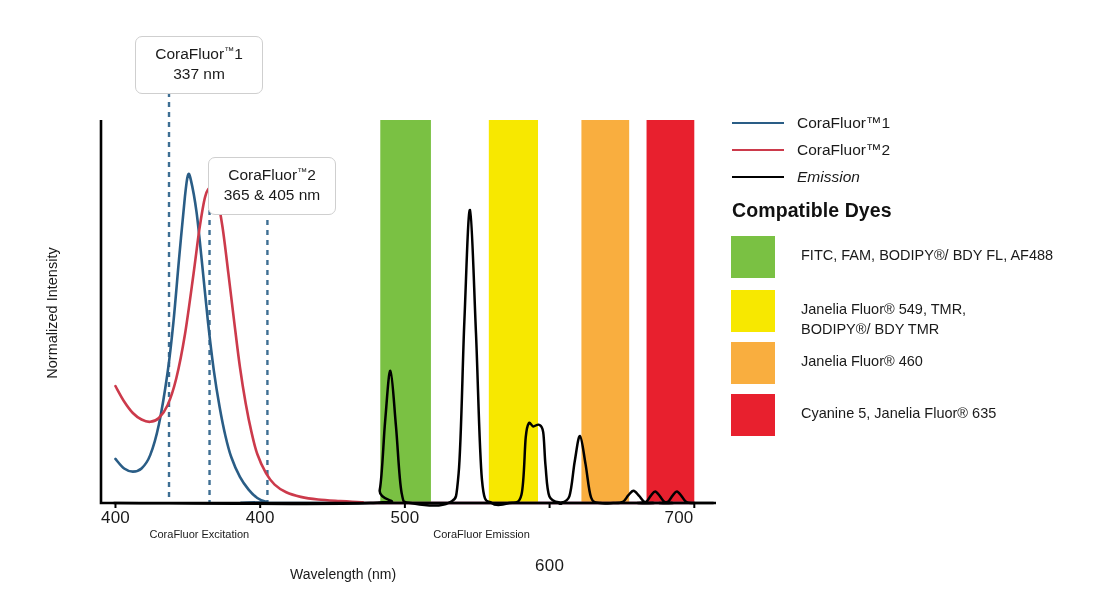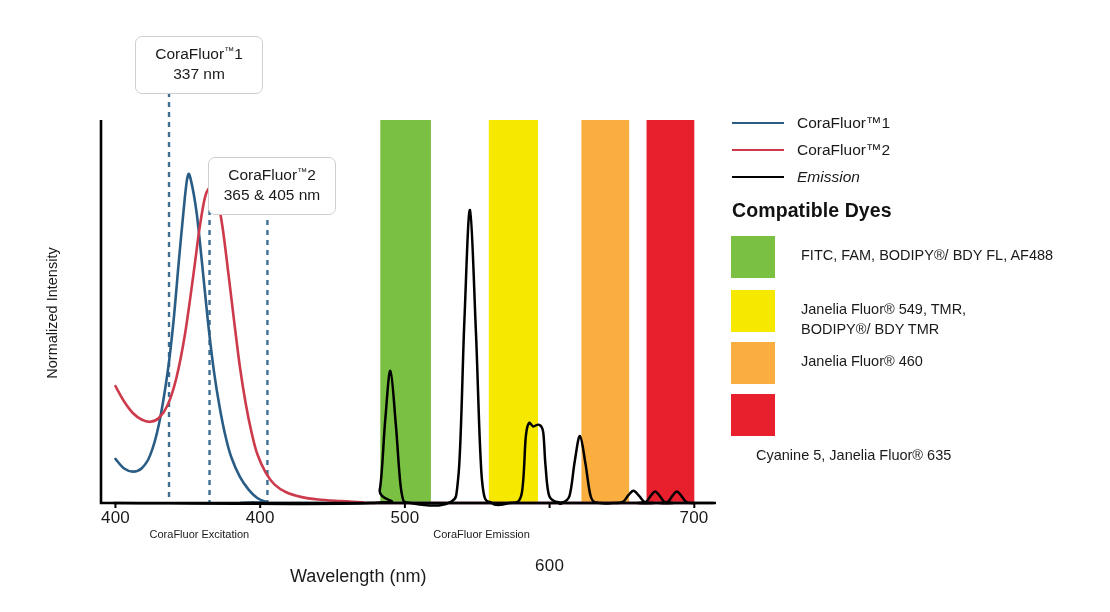--- a/index.html
+++ b/index.html
@@ -39,21 +39,21 @@
     text-align: center;
     font-size: 14.5px;
     color: #1a1a1a;
     transform: rotate(-90deg);
     transform-origin: center center;
   }
   #x-axis-title {
     position: absolute;
     left: 290px;
     top: 566px;
-    font-size: 18px;
+    font-size: 14px;
     color: #1a1a1a;
     white-space: nowrap;
   }
 
   
   .callout {
     position: absolute;
     border: 1px solid #cfcfcf;
     border-radius: 7px;
     background: #ffffff;
@@ -116,21 +116,21 @@
       </svg>
 
     <div id="y-axis-label">Normalized Intensity</div>
     <div id="x-axis-title">Wavelength (nm)</div>
 
     <div id="ticks">
         <div class="axis-tick-label" style="left: 85.4706px; top: 508px;">400</div>
         <div class="axis-tick-label" style="left: 230.176px; top: 508px;">400</div>
         <div class="axis-tick-label" style="left: 374.882px; top: 508px;">500</div>
         <div class="axis-tick-label" style="left: 519.588px; top: 508px; margin-top: 48px;">600</div>
-        <div class="axis-tick-label" style="left: 664px; top: 508px;">700</div>
+        <div class="axis-tick-label" style="left: 649px; top: 508px;">700</div>
       </div>
     <div id="regions">
         <div class="region-label" style="left: 89.4px; top: 528px; width: 220px;">CoraFluor Excitation</div>
         <div class="region-label" style="left: 371.576px; top: 528px; width: 220px;">CoraFluor Emission</div>
       </div>
 
     <div class="callout" id="callout1" style="left:135px; top:36px; width:128px;">
       <span class="ln"><span>CoraFluor</span><span class="tm">™</span><span>1</span></span>
       <span class="ln">337 nm</span>
     </div>
@@ -164,20 +164,20 @@
         </div>
         <div class="dye-row" style="top: 290px;">
           <span class="dye-swatch" style="background: rgb(247, 232, 0);"></span>
           <span class="dye-text">Janelia Fluor® 549, TMR,
 BODIPY®/ BDY TMR</span>
         </div>
         <div class="dye-row" style="top: 342px;">
           <span class="dye-swatch" style="background: rgb(249, 174, 63);"></span>
           <span class="dye-text">Janelia Fluor® 460</span>
         </div>
-        <div class="dye-row" style="top: 394px; flex-direction: column;">
+        <div class="dye-row" style="top: 394px;">
           <span class="dye-swatch" style="background: rgb(232, 32, 46);"></span>
           <span class="dye-text">Cyanine 5, Janelia Fluor® 635</span>
         </div>
       </div>
   </div>
 
 </div>
 
 </body></html>

